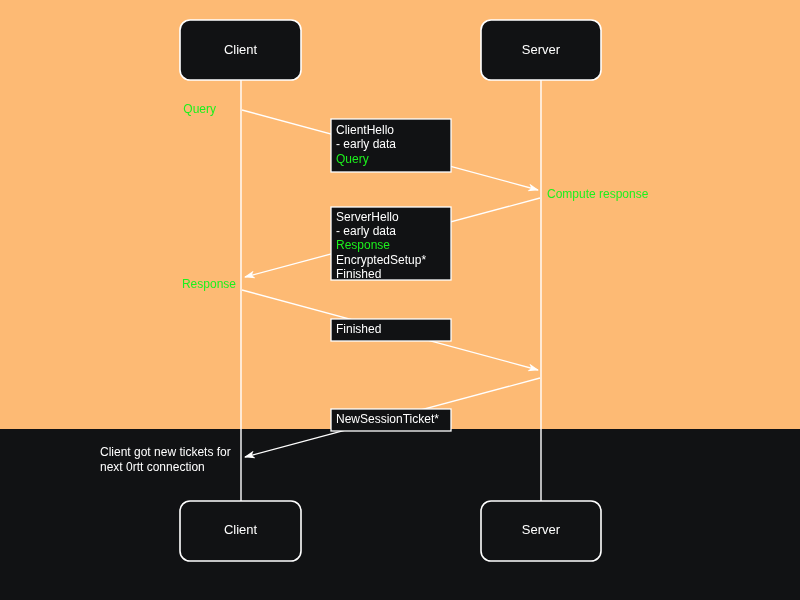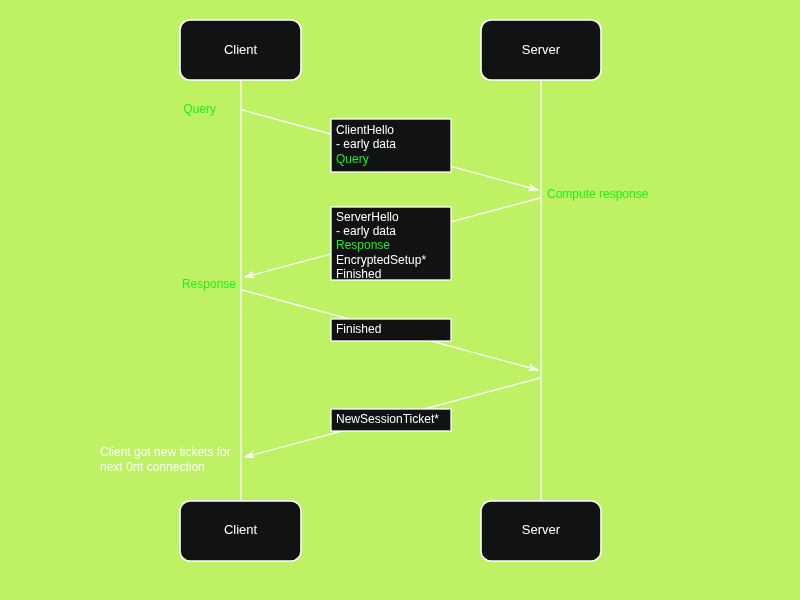--- a/index.html
+++ b/index.html
@@ -10,22 +10,22 @@
   }
   body {
     width: 800px;
     height: 600px;
     overflow: hidden;
     font-family: "Liberation Sans", sans-serif;
   }
   #diagram-root {
     position: relative;
     width: 800px;
-    height: 600px;
-    background: #bef264;
+    height: 429px;
+    background: #fdba74;
   }
   svg.diagram {
     position: absolute;
     top: 0;
     left: 0;
     width: 800px;
     height: 600px;
     display: block;
   }
   .actor-box {

